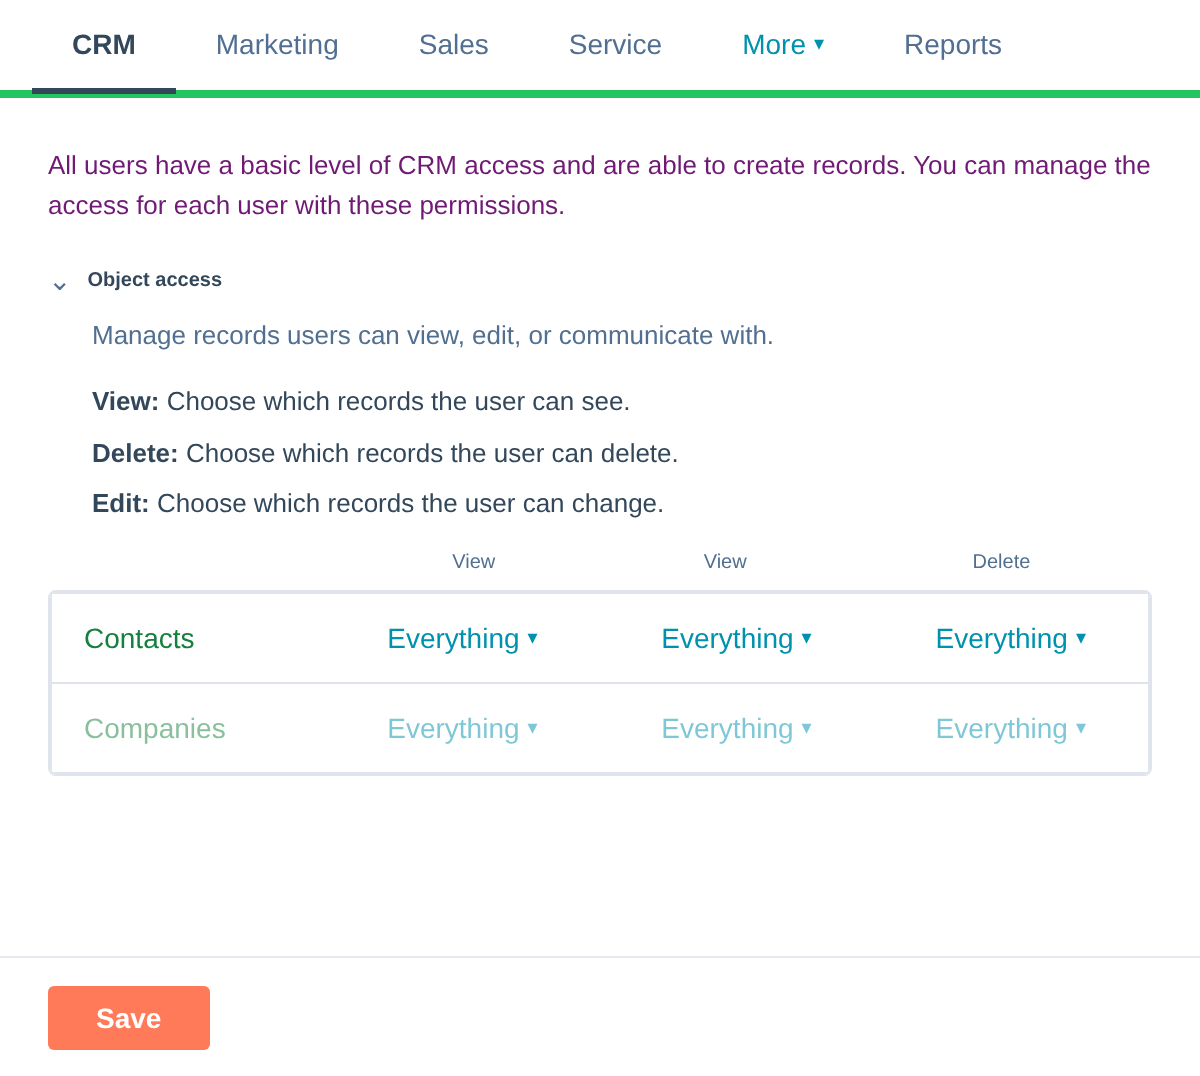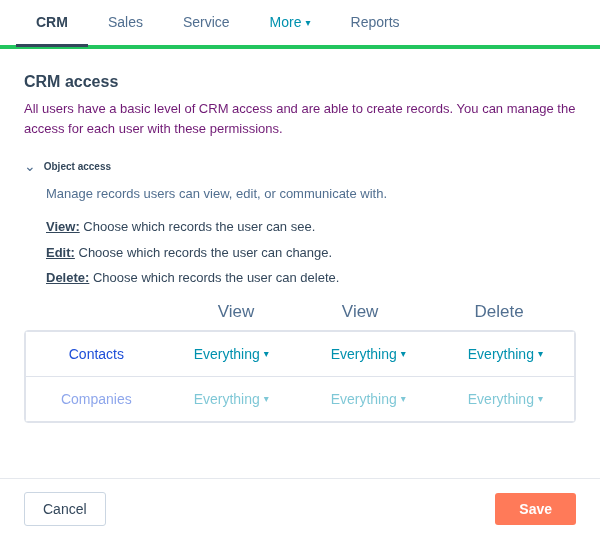--- a/index.html
+++ b/index.html
@@ -95,61 +95,60 @@
       margin-bottom: 8px;
     }
     .permission-info p {
       font-size: 13px;
       color: #33475b;
       margin-bottom: 6px;
       line-height: 1.5;
     }
     .permission-info p strong {
       font-weight: 700;
-      text-decoration: underline;
     }
 
     .italic-note {
       font-size: 13px;
       color: #516f90;
       font-style: italic;
       padding-left: 22px;
       margin-bottom: 20px;
     }
 
     
     .permissions-table {
       width: 100%;
       border-collapse: collapse;
     }
 
     .table-header-row th {
-      font-size: 17px;
+      font-size: 10px;
       color: #516f90;
       font-weight: 400;
       text-align: center;
       padding: 6px 8px 8px;
     }
     .table-header-row th.label-col {
       text-align: left;
       width: 150px;
     }
 
     .permissions-table tbody tr {
       border: 1px solid #dfe3eb;
     }
     .permissions-table tbody tr td {
       padding: 14px 12px;
       text-align: center;
       font-size: 14px;
     }
     .permissions-table tbody tr td.row-label {
-      text-align: center;
+      text-align: left;
       font-weight: 500;
-      color: #1d4ed8;
+      color: #15803d;
       padding-left: 16px;
     }
     .permissions-table tbody tr:not(:last-child) {
       border-bottom: 1px solid #dfe3eb;
     }
 
     .dropdown-btn {
       color: #0091ae;
       font-weight: 500;
       cursor: pointer;
@@ -200,45 +199,45 @@
       font-size: 14px;
       cursor: pointer;
       font-weight: 600;
     }
   </style>
 </head>
 <body>
 
 <div class="tabs-bar">
   <div class="tab active">CRM</div>
+  <div class="tab">Marketing</div>
   <div class="tab">Sales</div>
   <div class="tab">Service</div>
   <div class="tab more">
     <span>More</span>
     <span class="chevron">▾</span>
   </div>
   <div class="tab">Reports</div>
 </div>
 
 <div class="content">
 
-  <div class="section-title">CRM access</div>
   <p class="section-desc">All users have a basic level of CRM access and are able to create records. You can manage the access for each user with these permissions.</p>
 
   <div class="object-access-header">
     <span class="chevron-down">⌄</span>
     <span class="label">Object access</span>
   </div>
 
   <p class="manage-desc">Manage records users can view, edit, or communicate with.</p>
 
   <div class="permission-info">
     <p><strong>View:</strong> Choose which records the user can see.</p>
+    <p><strong>Delete:</strong> Choose which records the user can delete.</p>
     <p><strong>Edit:</strong> Choose which records the user can change.</p>
-    <p><strong>Delete:</strong> Choose which records the user can delete.</p>
   </div>
 
 
   <table class="permissions-table">
     <thead>
       <tr class="table-header-row">
         <th class="label-col"></th>
         <th>View</th>
         <th>View</th>
         <th>Delete</th>
@@ -291,15 +290,14 @@
             </button>
           </td>
         </tr>
       </tbody>
     </table>
   </div>
 
 </div>
 
 <div class="footer">
-  <button class="cancel-btn">Cancel</button>
   <button class="save-btn">Save</button>
 </div>
 
 </body></html>

